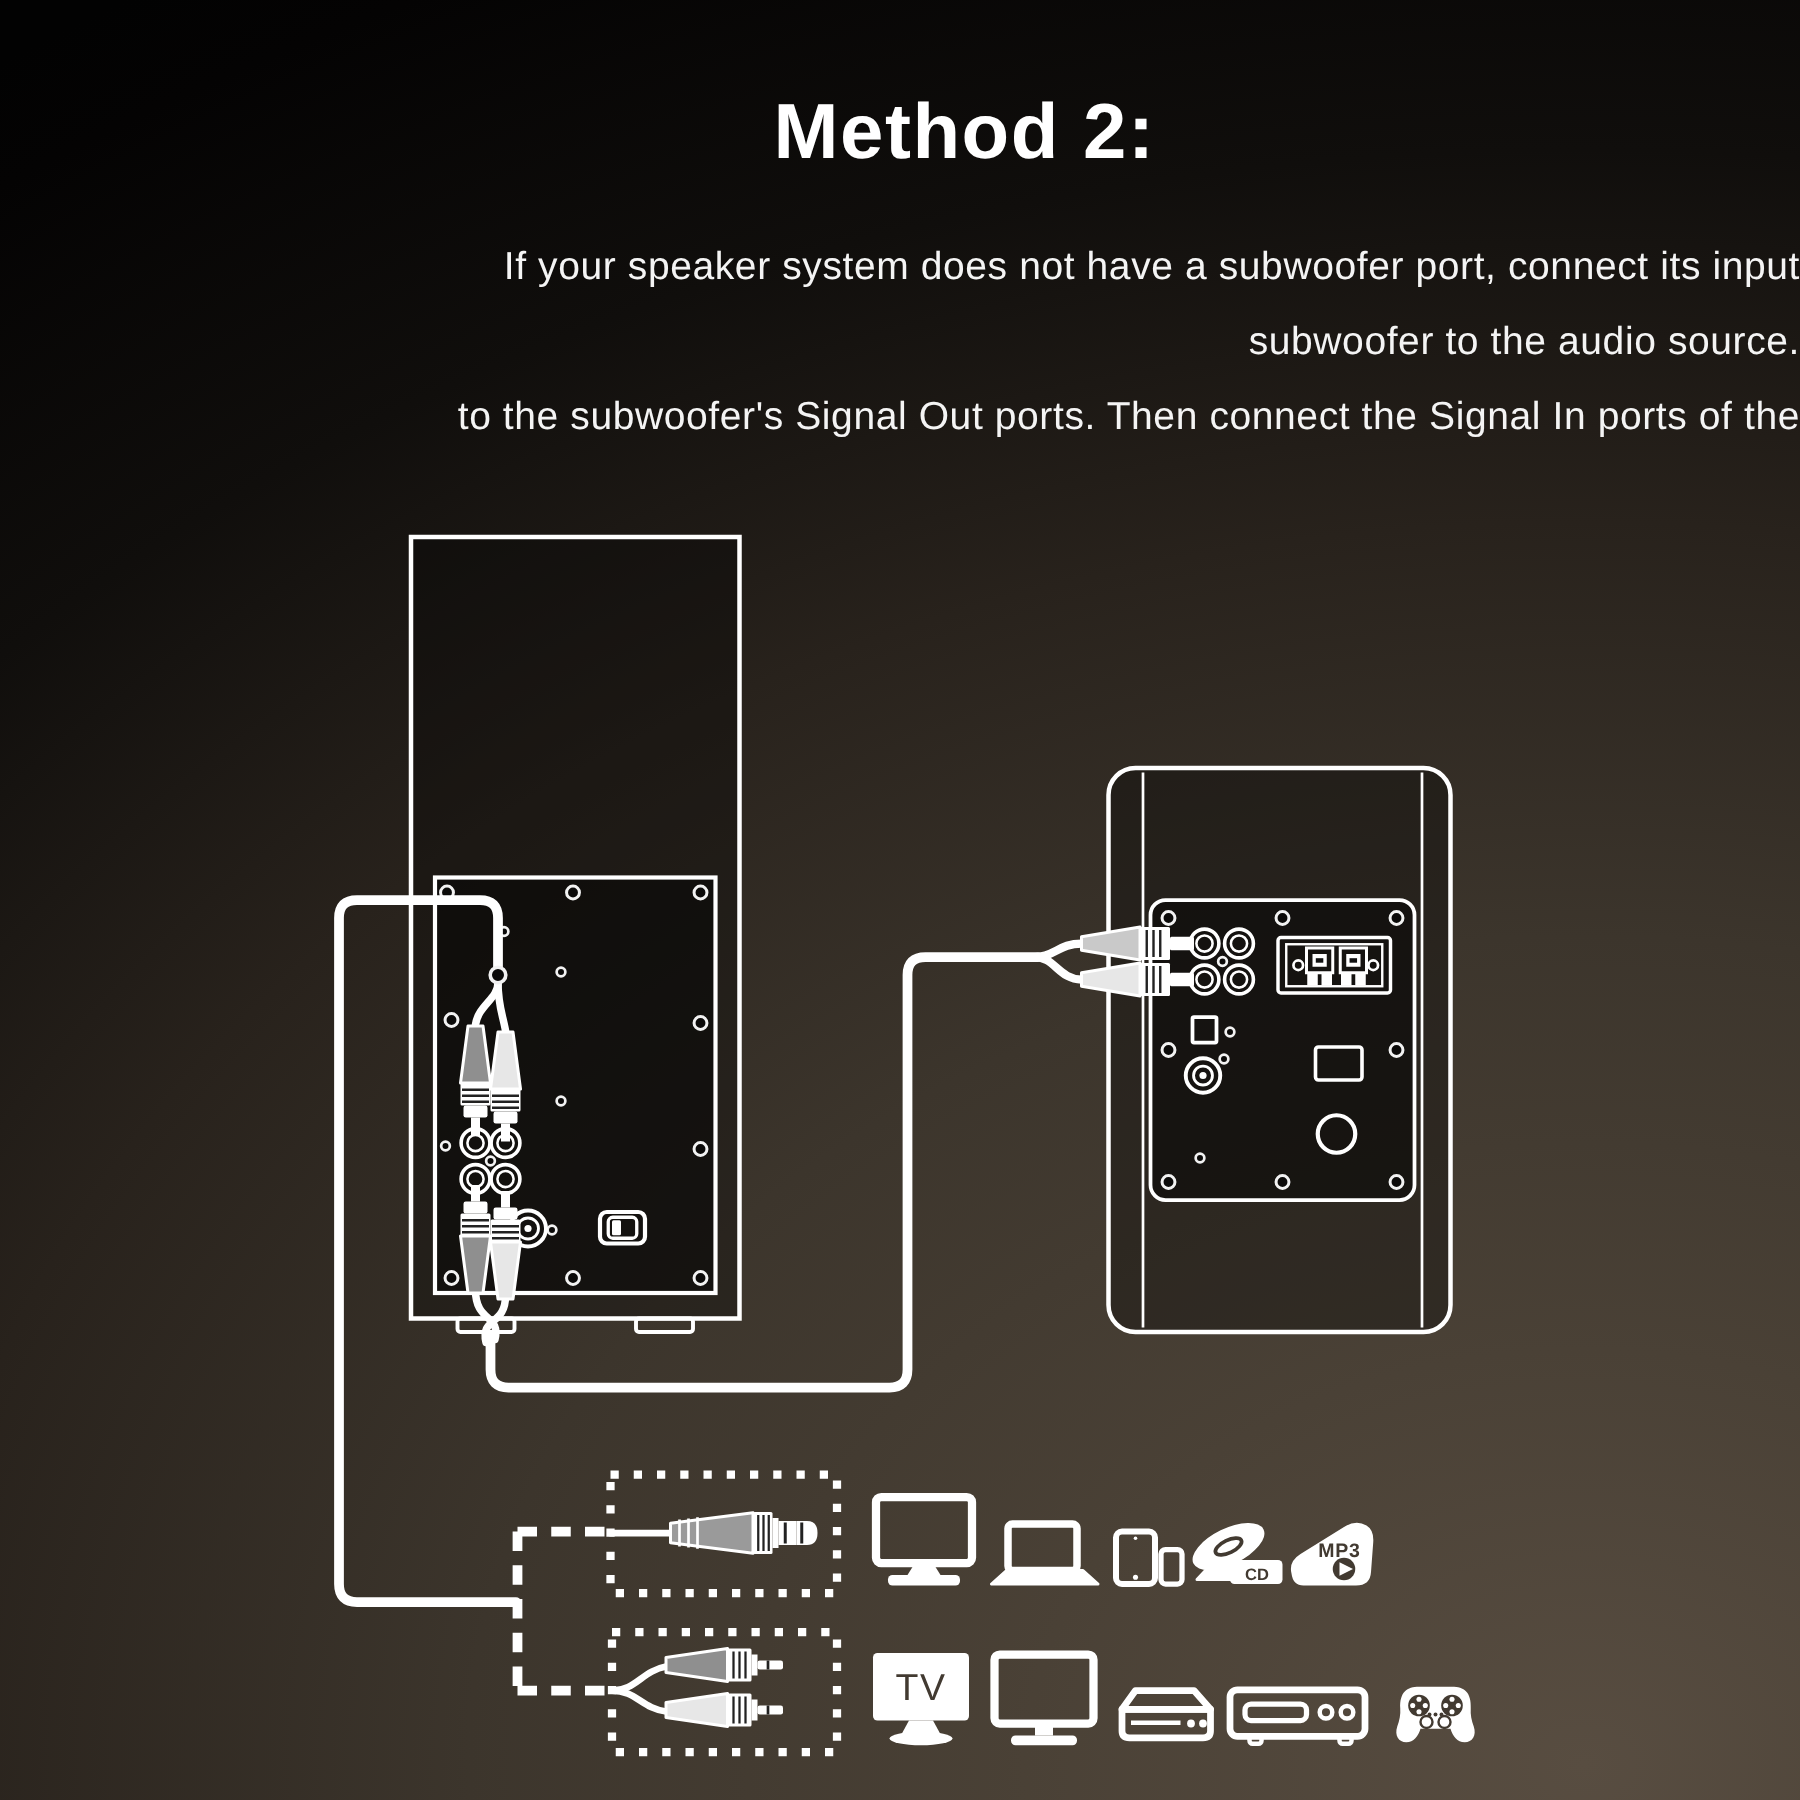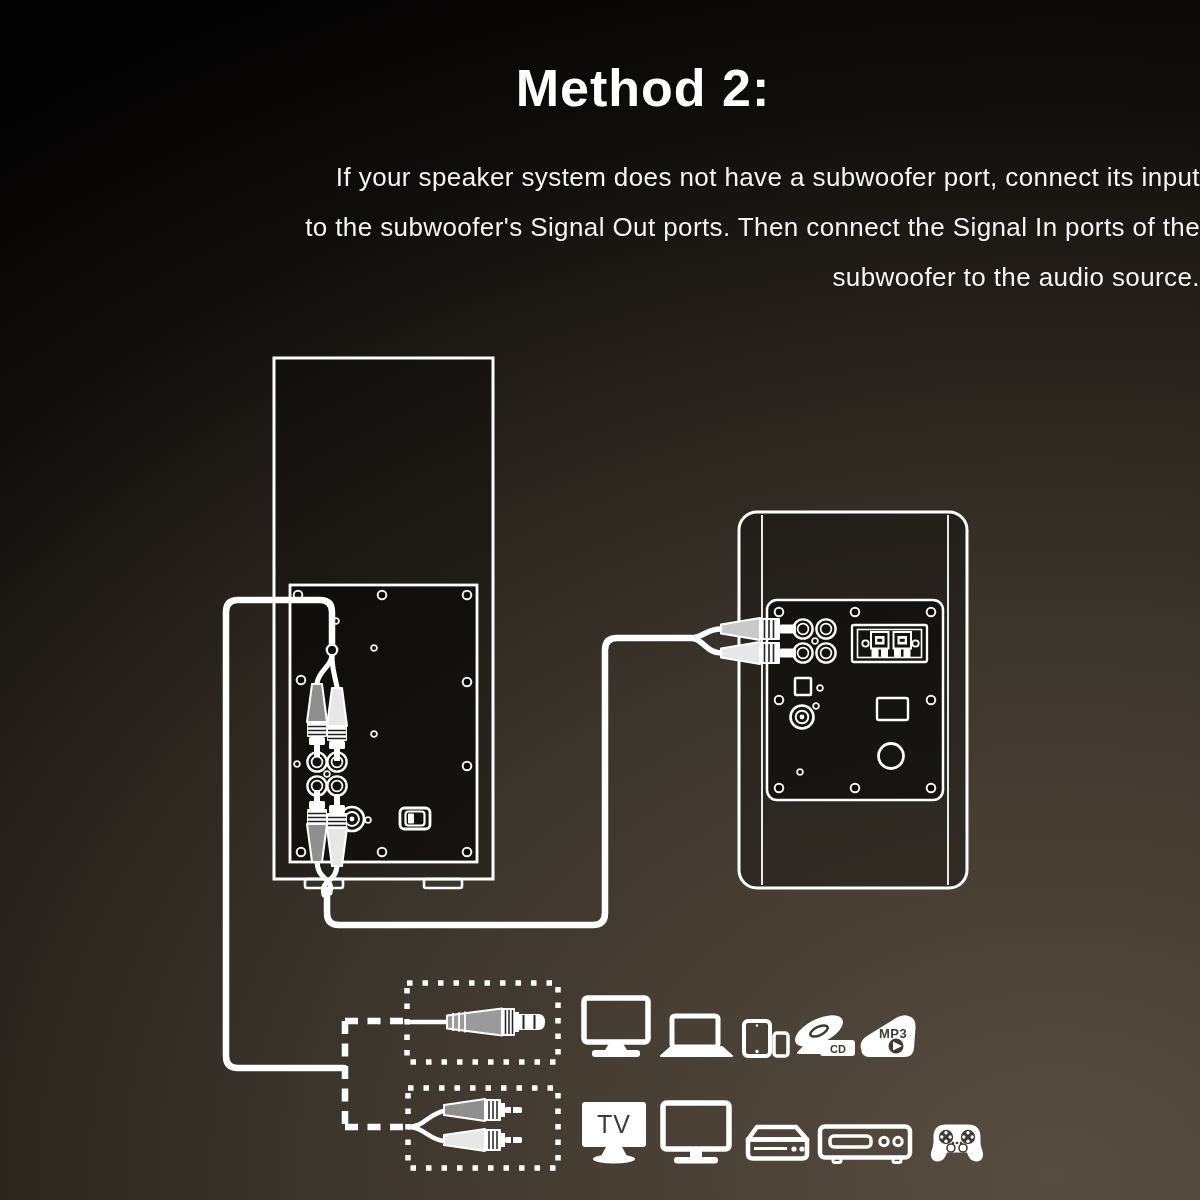--- a/index.html
+++ b/index.html
@@ -34,22 +34,22 @@
 </style>
 </head>
 <body>
 
 <div class="canvas">
 
   <h1 class="title">Method 2:</h1>
 
   <div class="desc">
     <div>If your speaker system does not have a subwoofer port, connect its input</div>
+    <div>subwoofer to the audio source.</div>
     <div>to the subwoofer's Signal Out ports. Then connect the Signal In ports of the</div>
-    <div>subwoofer to the audio source.</div>
   </div>
 
   <svg class="diagram" width="1200" height="1200" viewBox="0 0 1200 1200">
 
     <defs>
       <g id="screw-big">
           <circle r="4.3" class="screw" stroke-width="2"></circle>
         </g>
       <g id="screw-sm">
           <circle r="2.9" class="screw" stroke-width="1.8"></circle>

